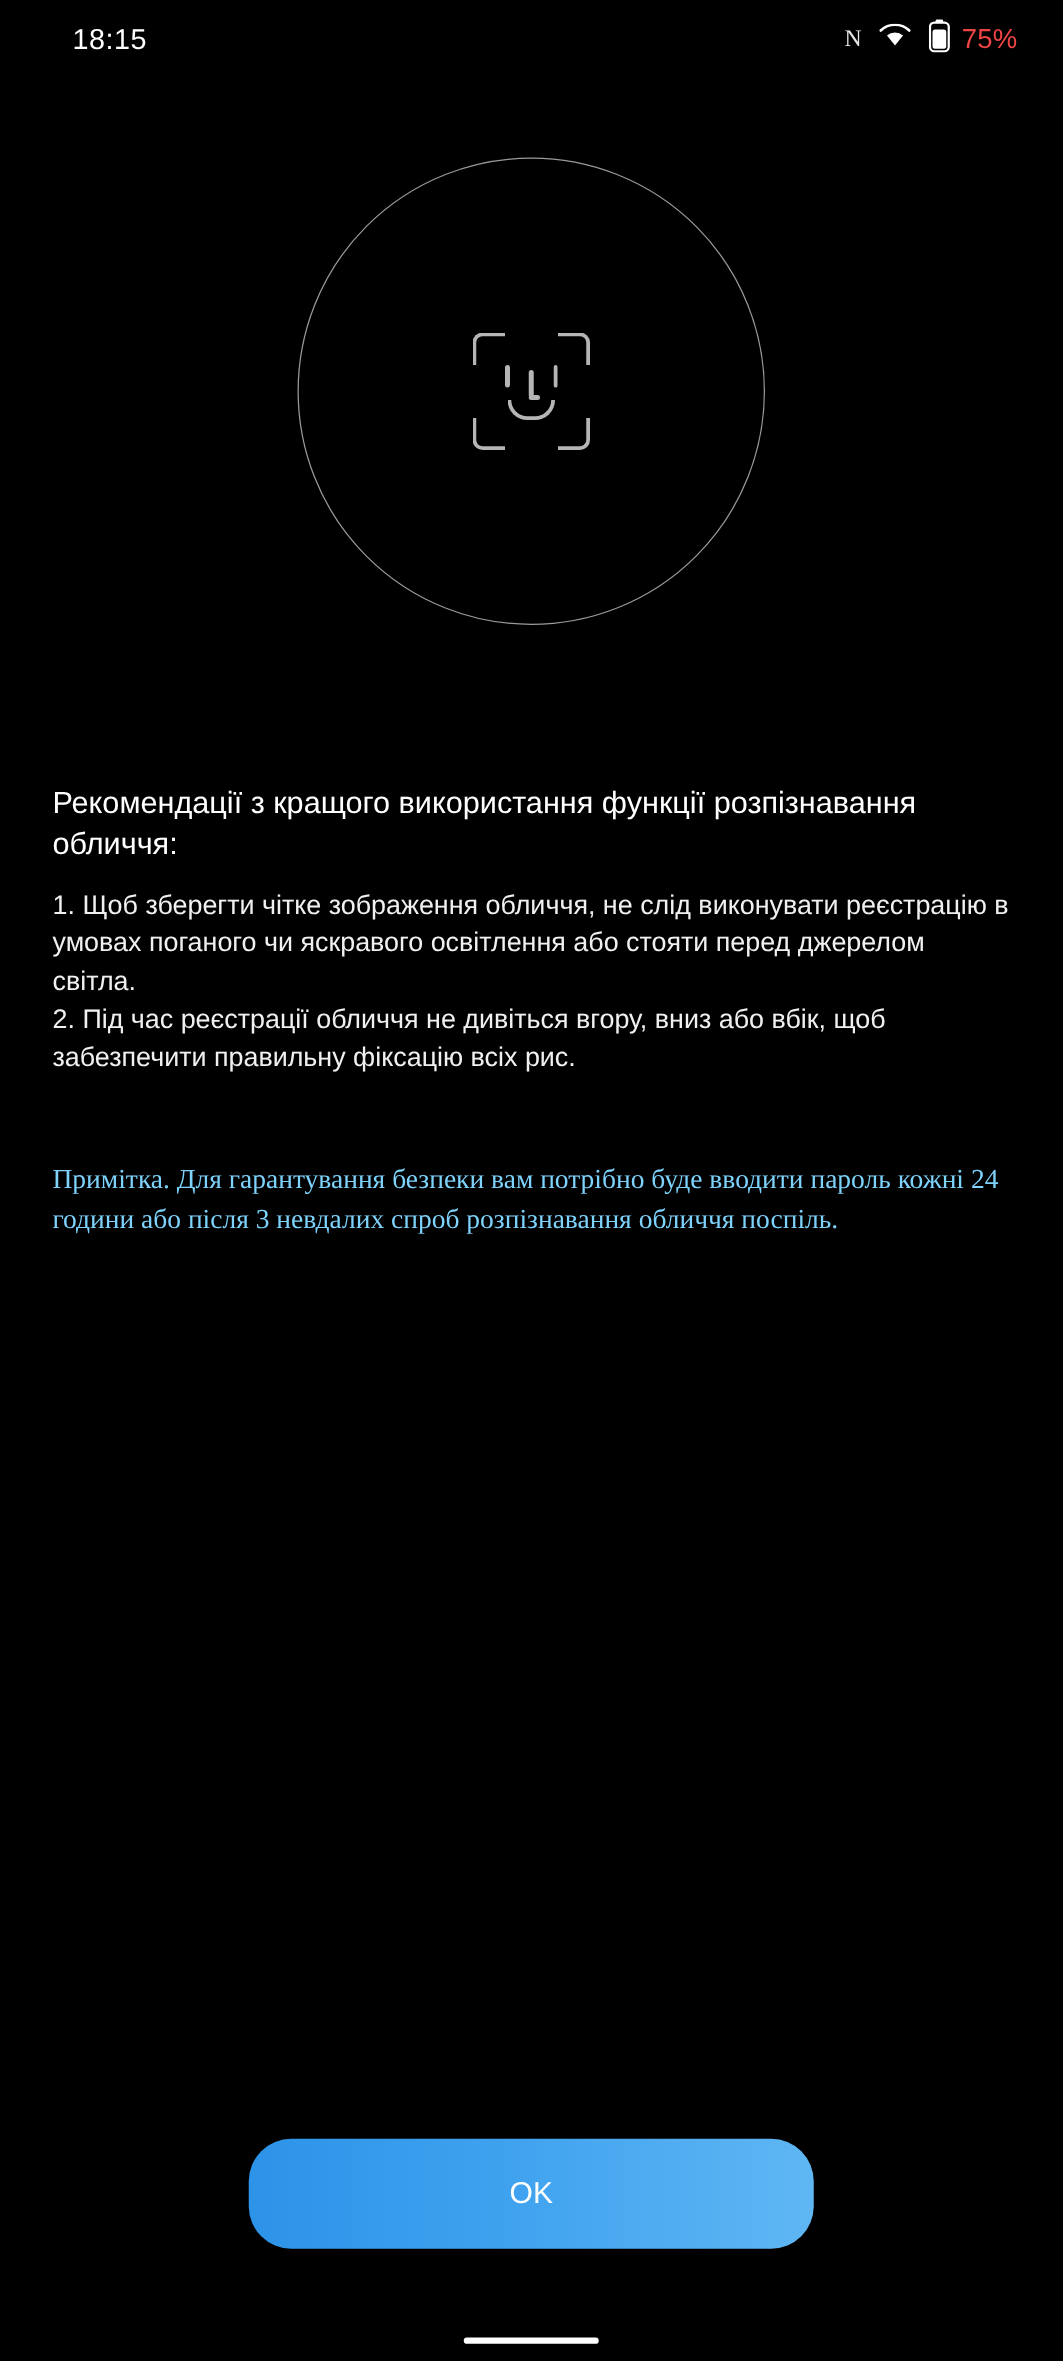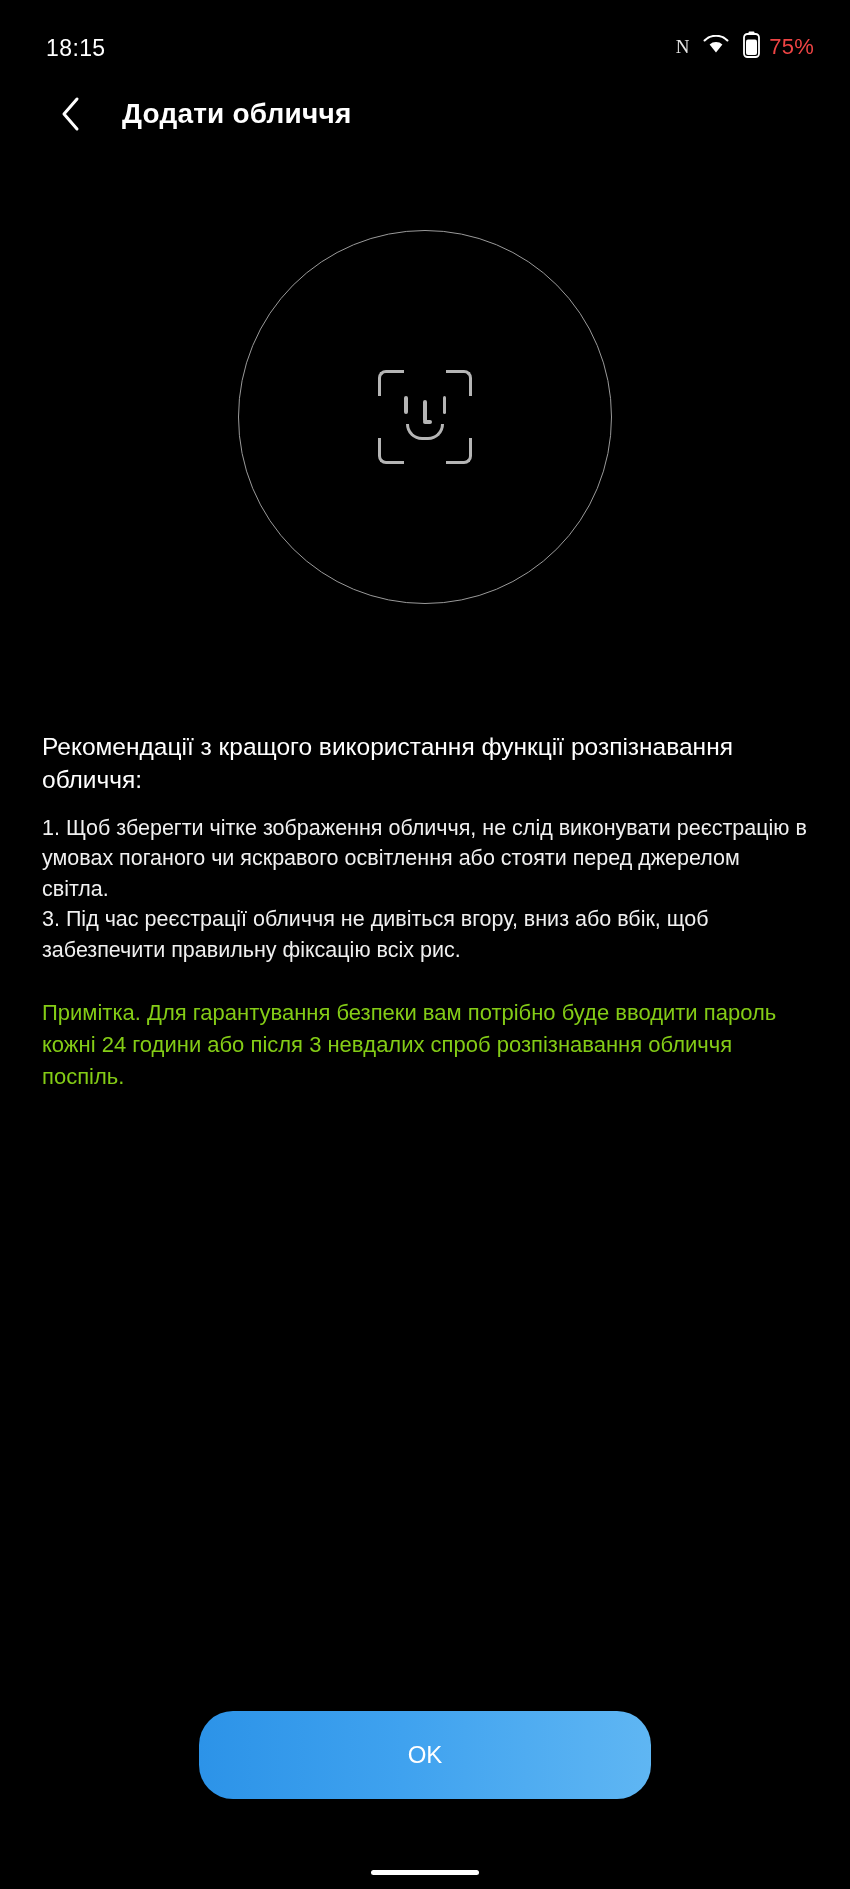--- a/index.html
+++ b/index.html
@@ -18,23 +18,24 @@
     background: #000000;
     display: flex;
     flex-direction: column;
   }
 
   
   .status-bar {
     height: 62px;
     flex: 0 0 62px;
     display: flex;
-    align-items: flex-end;
+    align-items: center;
     justify-content: space-between;
     padding: 0 36px 0 46px;
+    margin-left: 12px;
   }
   .status-time {
     font-size: 23px;
     letter-spacing: 0.4px;
     color: #ffffff;
   }
   .status-right {
     display: flex;
     align-items: center;
     gap: 14px;
@@ -166,25 +167,26 @@
     margin-bottom: 16px;
     max-width: 770px;
   }
   .tips-list p {
     font-size: 21.5px;
     line-height: 1.42;
     color: #f0f0f0;
     max-width: 775px;
   }
   .note {
-    margin-top: 32px;
+    margin-top: 66px;
     font-size: 22px;
     line-height: 1.45;
-    color: #84cc16;
+    color: #7dd3fc;
     max-width: 775px;
+    font-family: Liberation Serif, serif;
   }
 
   
   .button-area {
     flex: 0 0 auto;
     display: flex;
     justify-content: center;
     padding-bottom: 56px;
   }
   .ok-button {
@@ -237,28 +239,20 @@
             <rect x="5.5" y="0.5" width="6" height="2.6" rx="1" fill="#ffffff"></rect>
             <rect x="1" y="3" width="15" height="23" rx="3.4" fill="none" stroke="#ffffff" stroke-width="1.8"></rect>
             <rect x="3" y="8.5" width="11" height="15.5" rx="2" fill="#ffffff"></rect>
           </svg>
         </span>
         <span class="battery-pct">75%</span>
       </span>
     </div>
   </div>
 
-  <div class="app-bar">
-    <div class="back-btn">
-      <svg width="22" height="36" viewBox="0 0 22 36">
-        <path d="M18 3 L5 18 L18 33" stroke="#ffffff" stroke-width="3" fill="none" stroke-linecap="round" stroke-linejoin="round"></path>
-      </svg>
-    </div>
-    <div class="page-title">Додати обличчя</div>
-  </div>
 
   <div class="face-area">
     <div class="face-circle">
       <div class="face-icon">
         <span class="corner tl"></span>
         <span class="corner tr"></span>
         <span class="corner bl"></span>
         <span class="corner br"></span>
         <span class="eye left"></span>
         <span class="eye right"></span>
@@ -266,21 +260,21 @@
         <span class="nose-tip"></span>
         <span class="mouth"></span>
       </div>
     </div>
   </div>
 
   <div class="body-text">
     <div class="tips-heading">Рекомендації з кращого використання функції розпізнавання обличчя:</div>
     <div class="tips-list">
       <p>1. Щоб зберегти чітке зображення обличчя, не слід виконувати реєстрацію в умовах поганого чи яскравого освітлення або стояти перед джерелом світла.</p>
-      <p>3. Під час реєстрації обличчя не дивіться вгору, вниз або вбік, щоб забезпечити правильну фіксацію всіх рис.</p>
+      <p>2. Під час реєстрації обличчя не дивіться вгору, вниз або вбік, щоб забезпечити правильну фіксацію всіх рис.</p>
     </div>
     <div class="note">Примітка. Для гарантування безпеки вам потрібно буде вводити пароль кожні 24 години або після 3 невдалих спроб розпізнавання обличчя поспіль.</div>
   </div>
 
   <div class="button-area">
     <button class="ok-button">OK</button>
   </div>
 
   <div class="home-indicator-wrap">
     <div class="home-indicator"></div>

